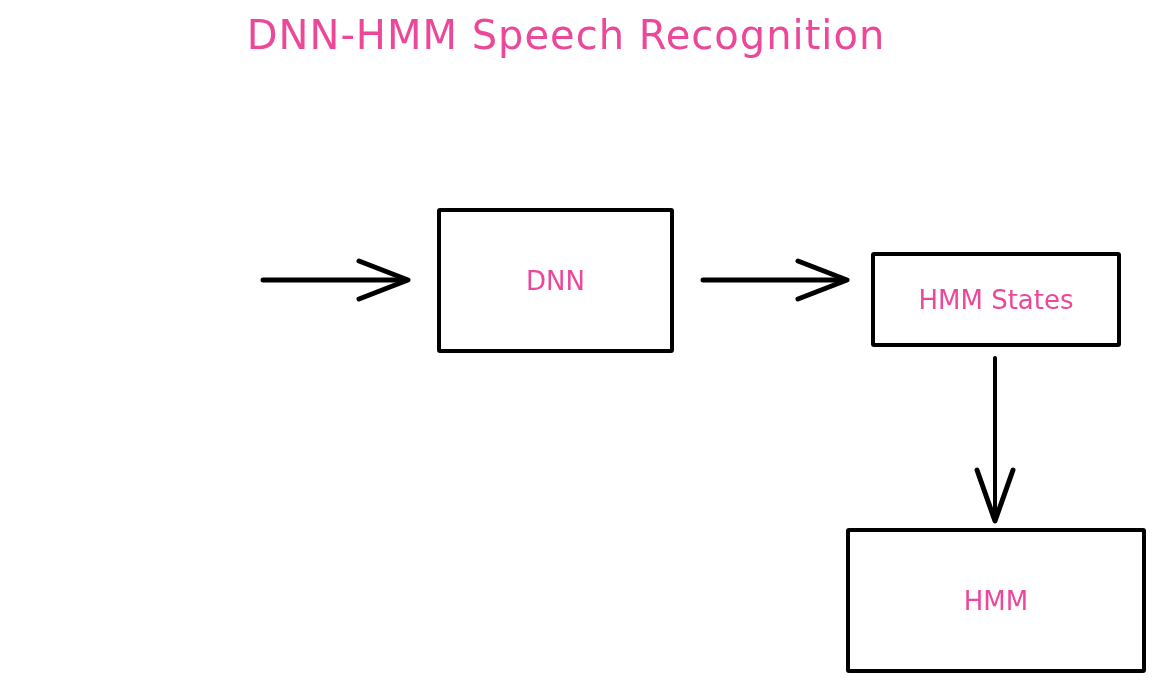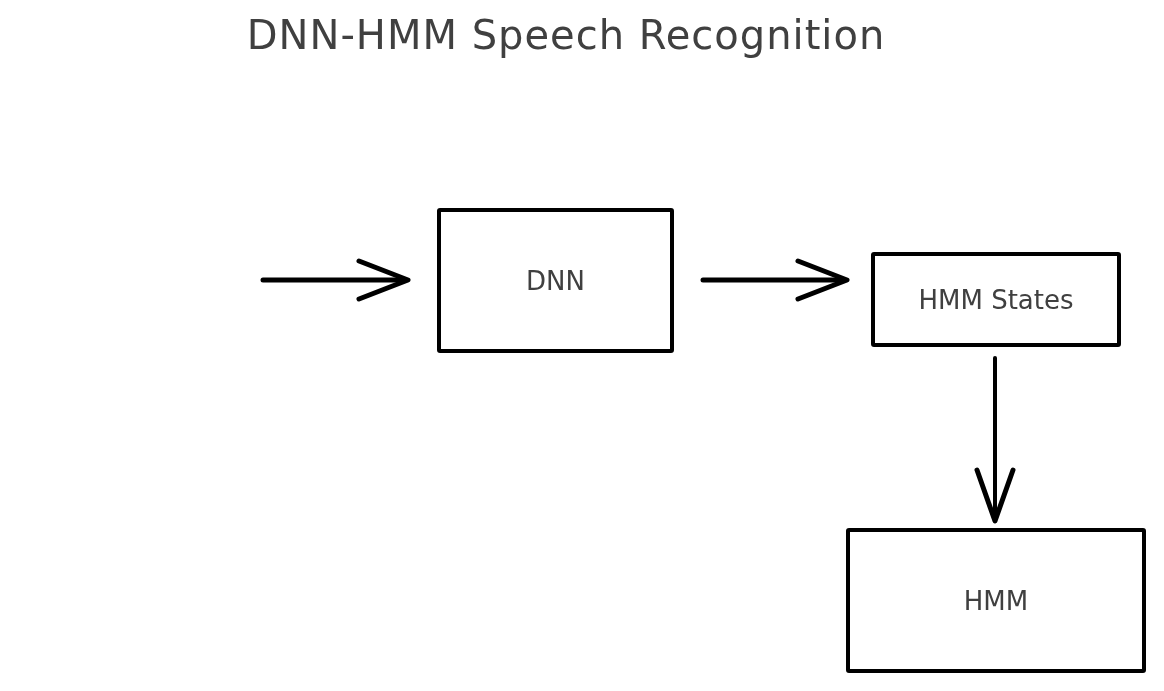--- a/index.html
+++ b/index.html
@@ -6,21 +6,21 @@
     margin: 0;
     padding: 0;
     background: #ffffff;
   }
   .canvas {
     position: relative;
     width: 1164px;
     height: 691px;
     background: #ffffff;
     font-family: "DejaVu Sans", sans-serif;
-    color: #404040;
+    color: #ec4899;
     overflow: hidden;
   }
   .title {
     position: absolute;
     top: 12px;
     left: 566px;
     transform: translateX(-50%);
     font-size: 40px;
     font-weight: normal;
     letter-spacing: 1px;

